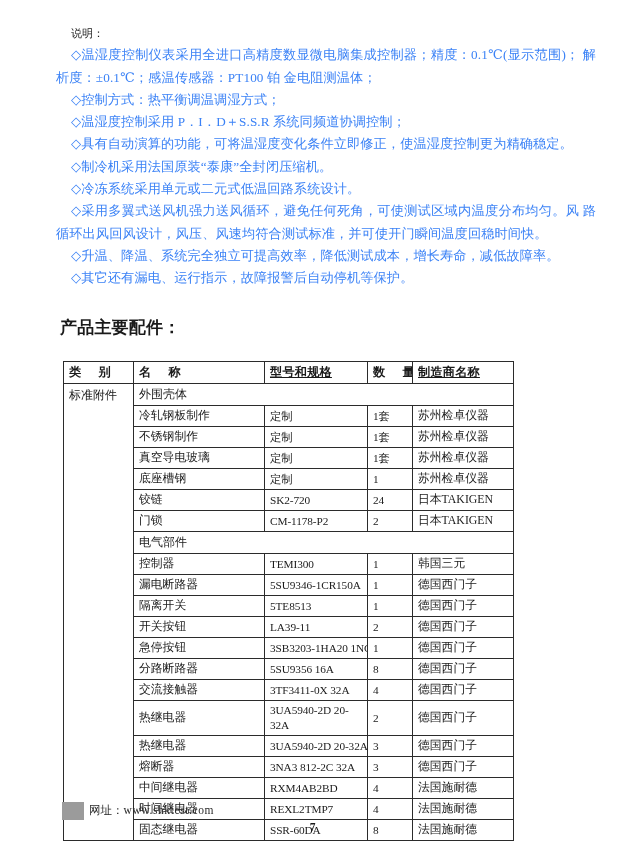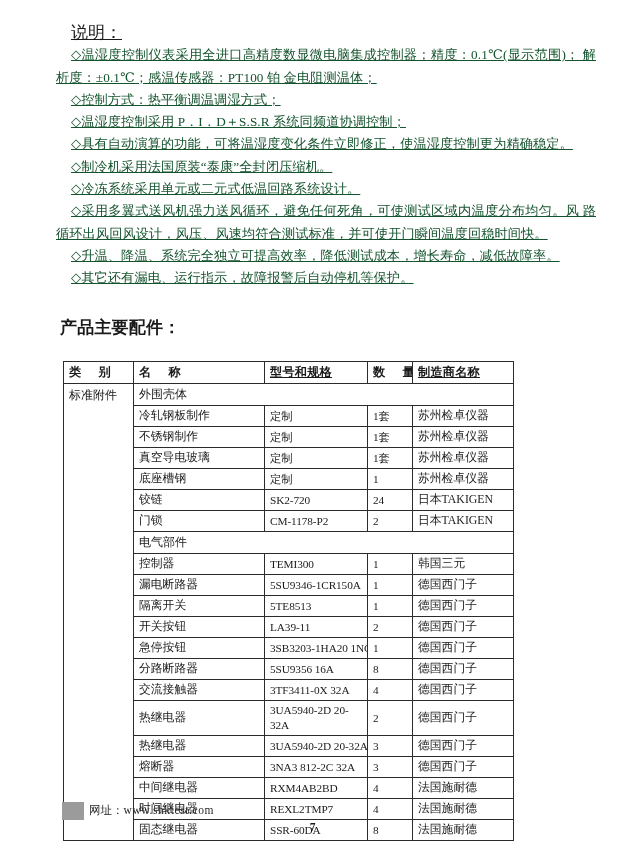--- a/index.html
+++ b/index.html
@@ -29,31 +29,29 @@
     left: 56px;
     top: 22px;
     width: 540px;
   }
   .spec-line {
     font-size: 13.2px;
     line-height: 22.3px;
     text-align: justify;
     text-justify: inter-character;
     letter-spacing: 0.1px;
-    color: #14532d;
-    text-decoration: underline;
+    color: #3b82f6;
   }
   .spec-line.indent {
     text-indent: 15px;
   }
   .spec-heading {
     text-indent: 15px;
-    font-size: 17px;
+    font-size: 11px;
     line-height: 22.3px;
-    text-decoration: underline;
   }
 
   
   .section-title {
     position: absolute;
     left: 60px;
     top: 316px;
     font-size: 17px;
     font-weight: bold;
     letter-spacing: 0.2px;

